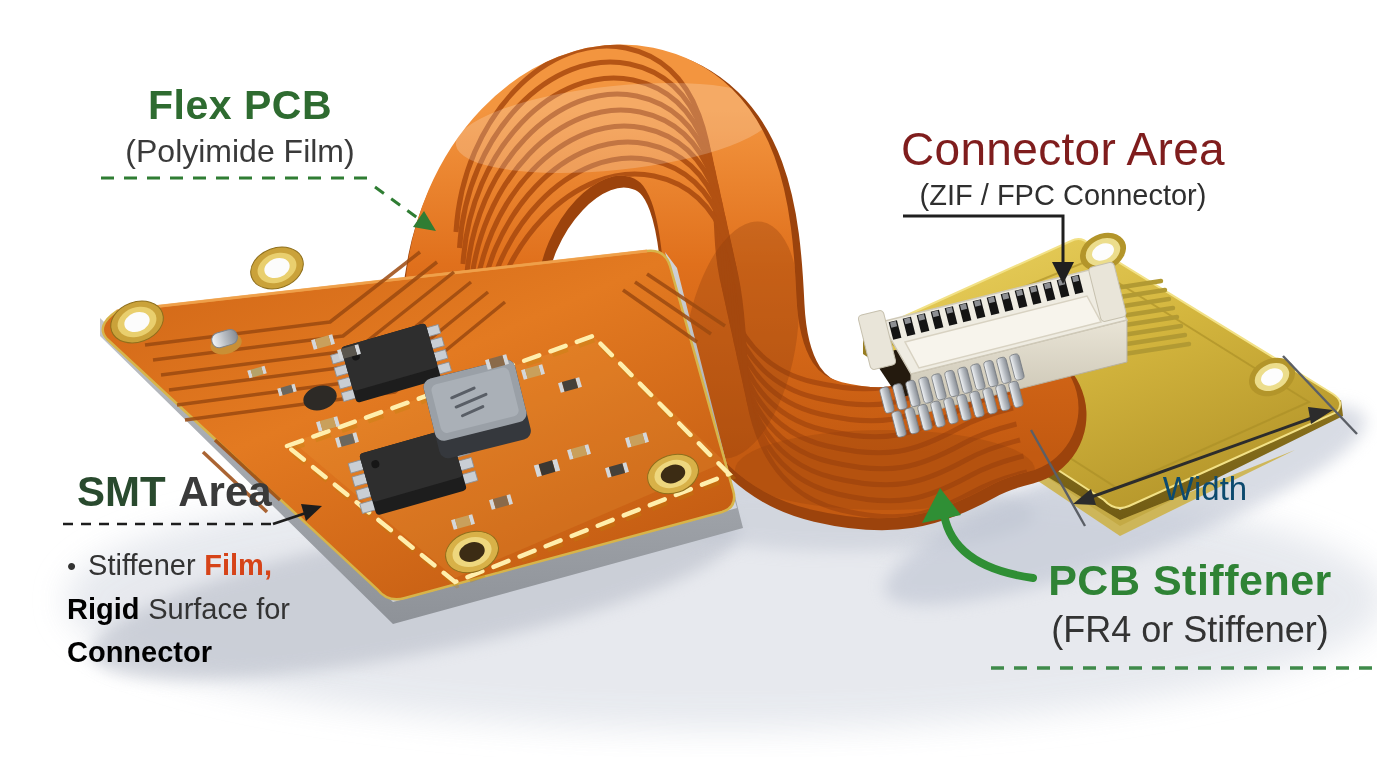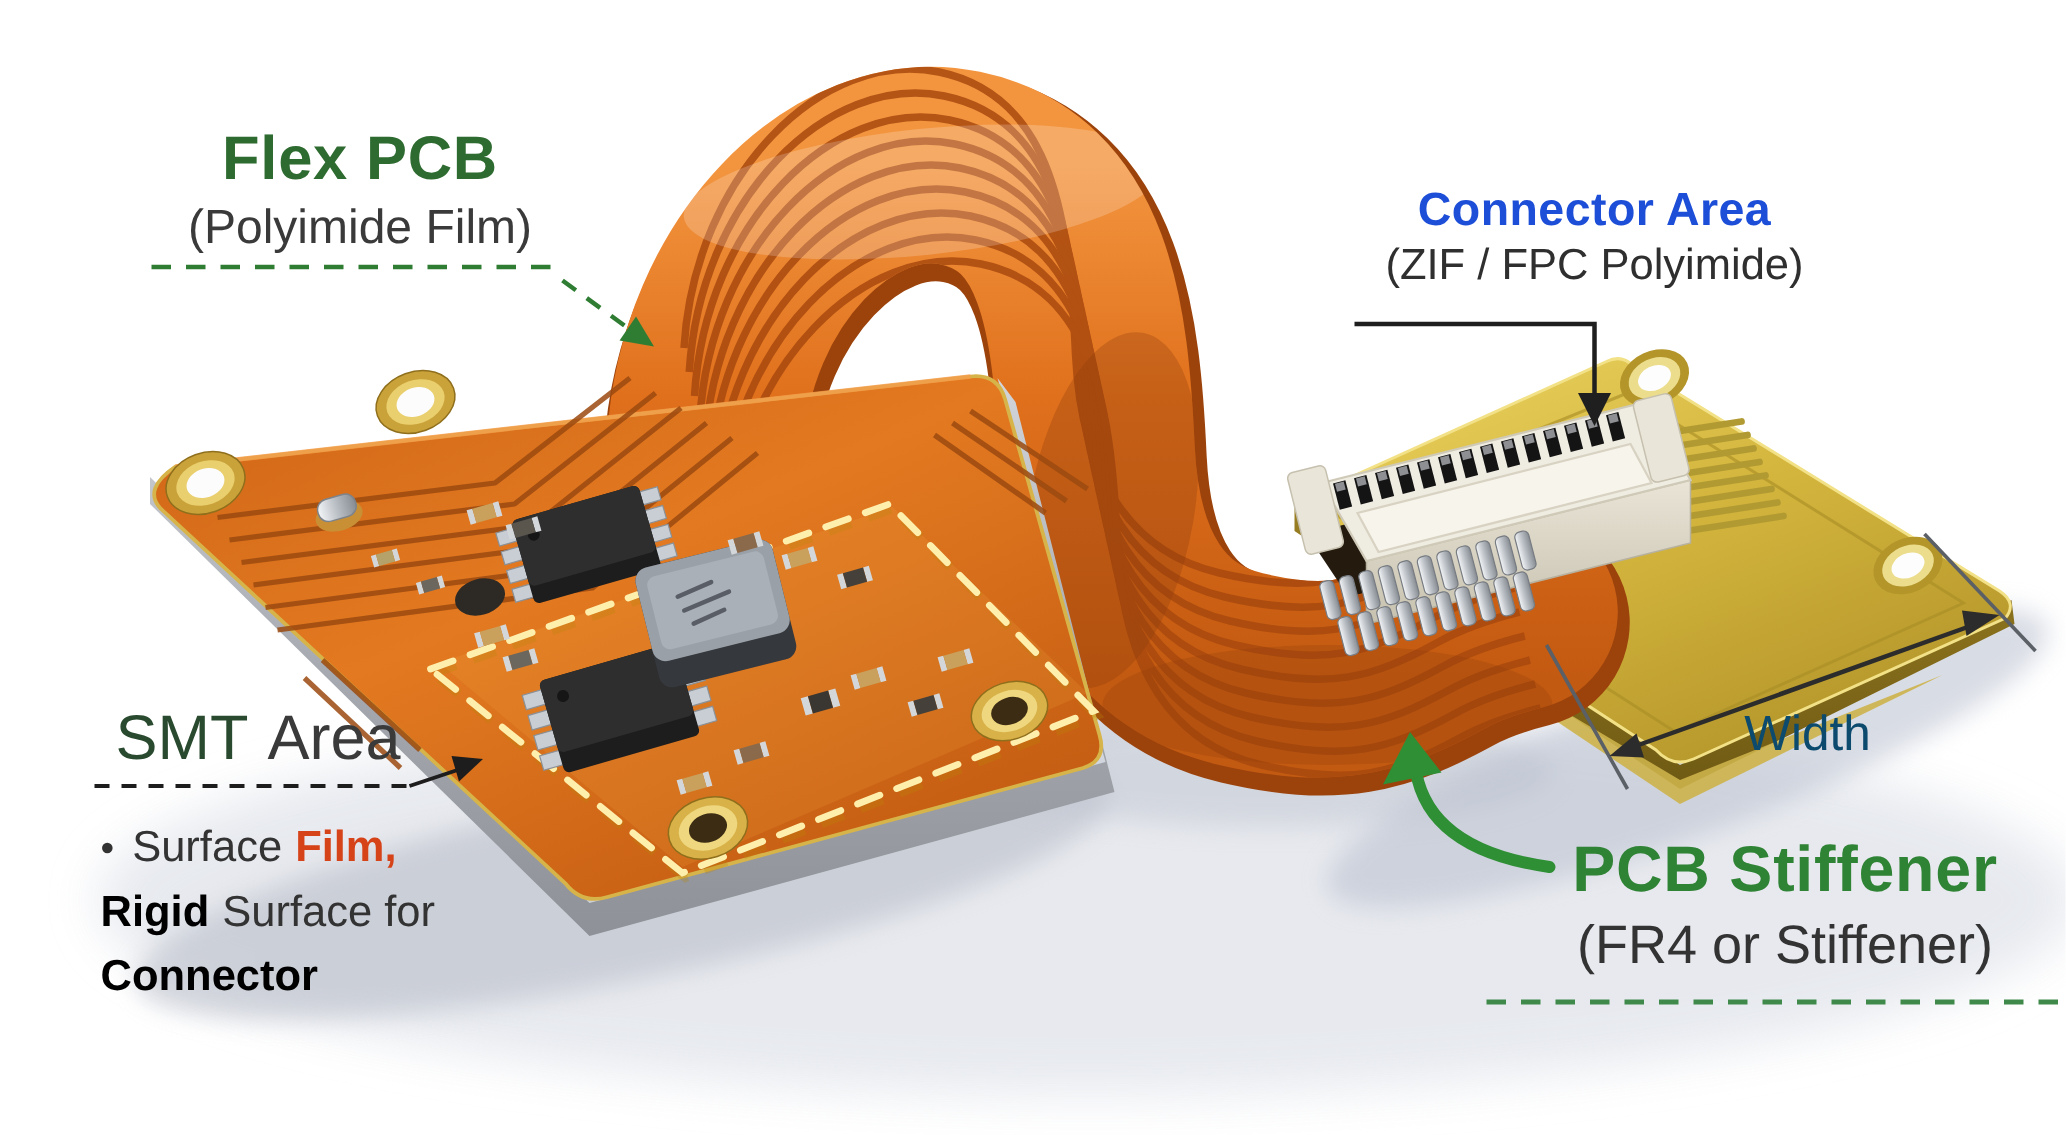--- a/index.html
+++ b/index.html
@@ -5,26 +5,26 @@
   html,body{margin:0;padding:0;background:#ffffff;}
   #stage{
     position:relative;width:1377px;height:757px;overflow:hidden;background:#ffffff;
     font-family:"Liberation Sans", sans-serif;
     margin-left:25px;
   }
   #scene{position:absolute;left:0;top:0;}
   .lbl{position:absolute;z-index:5;}
   .center{text-align:center;}
   .title-green{font-size:41px;font-weight:700;color:#2e6b30;letter-spacing:.5px;}
-  .title-dark{font-size:31px;font-weight:700;color:#1d4ed8;letter-spacing:.3px;}
+  .title-dark{font-size:46px;font-weight:400;color:#7f1d1d;letter-spacing:.3px;}
   .sub{font-size:32px;font-weight:400;color:#3a3a3a;margin-top:4px;text-align:center;}
   .sub-sm{font-size:29px;font-weight:400;color:#2f2f2f;margin-top:3px;}
   #flex-label{left:25px;top:82px;width:380px;}
   #connector-label{left:828px;top:122px;width:420px;}
-  #smt-label{left:52px;top:468px;font-size:42px;font-weight:400;color:#3a3a3a;}
+  #smt-label{left:52px;top:468px;font-size:42px;font-weight:700;color:#3a3a3a;}
   #smt-label .accent{color:#294a2e;}
   #smt-bullet{left:42px;top:544px;width:310px;font-size:29px;color:#333333;line-height:43px;}
   #smt-bullet .marker{font-size:26px;margin-right:12px;}
   #smt-bullet .red{color:#d64318;font-weight:700;}
   #smt-bullet b{color:#000000;}
   #stiffener-label{left:955px;top:556px;width:420px;}
   #stiffener-label .t{font-size:43px;font-weight:700;color:#2f8335;letter-spacing:.5px;}
   #stiffener-label .s{font-size:36px;color:#333333;margin-top:4px;}
   #width-label{left:1090px;top:470px;width:180px;font-size:33px;color:#0c4a6e;}
   .g{margin-right:.30em;}
@@ -485,29 +485,29 @@
   </g>
 </svg>
 
 <div class="lbl center" id="flex-label">
   <div class="title-green">Flex PCB</div>
   <div class="sub">(Polyimide Film)</div>
 </div>
 
 <div class="lbl center" id="connector-label">
   <div class="title-dark">Connector Area</div>
-  <div class="sub-sm">(ZIF / FPC Polyimide)</div>
+  <div class="sub-sm">(ZIF / FPC Connector)</div>
 </div>
 
 <div class="lbl" id="smt-label">
   <span class="accent g">SMT</span><span>Area</span>
 </div>
 
 <div class="lbl" id="smt-bullet">
-  <span class="marker">•</span><span class="g">Surface</span><span class="red">Film,</span><br>
+  <span class="marker">•</span><span class="g">Stiffener</span><span class="red">Film,</span><br>
   <b class="g">Rigid</b><span>Surface for</span><br>
   <b>Connector</b>
 </div>
 
 <div class="lbl center" id="stiffener-label">
   <div class="t">PCB Stiffener</div>
   <div class="s">(FR4 or Stiffener)</div>
 </div>
 
 <div class="lbl center" id="width-label">Width</div>

